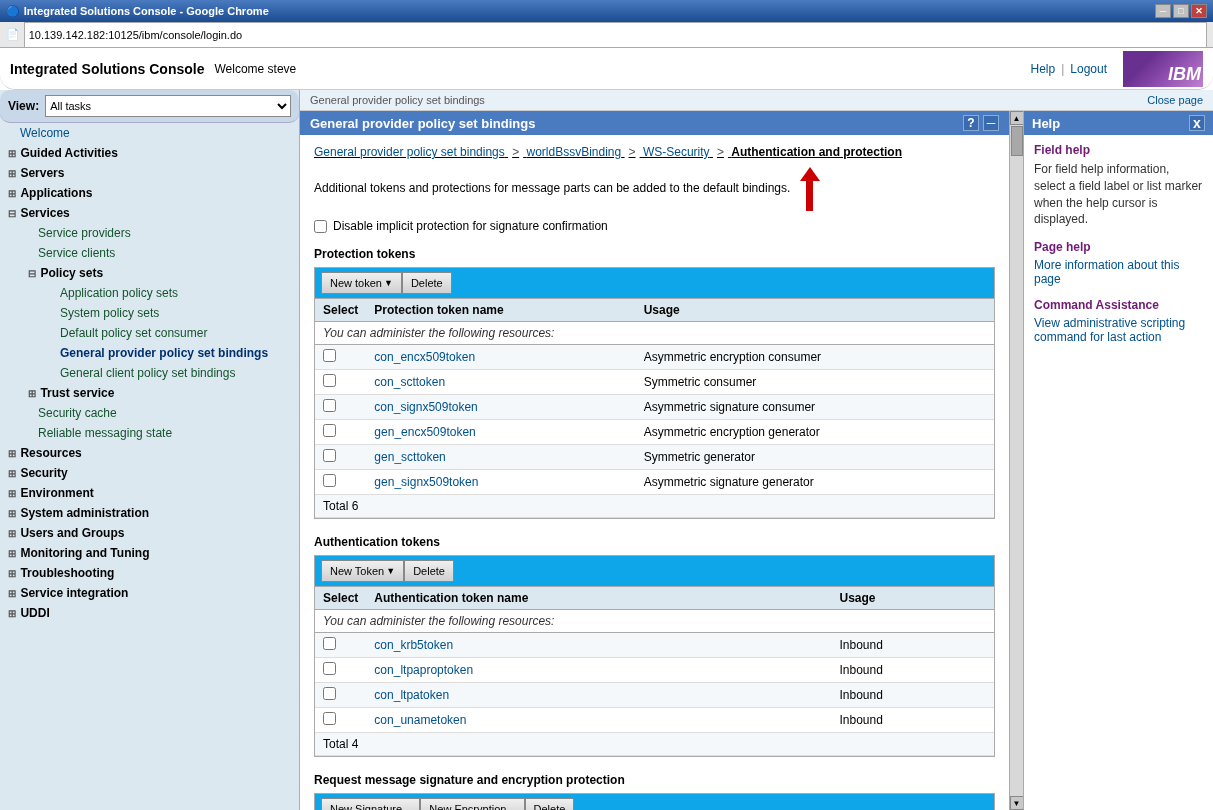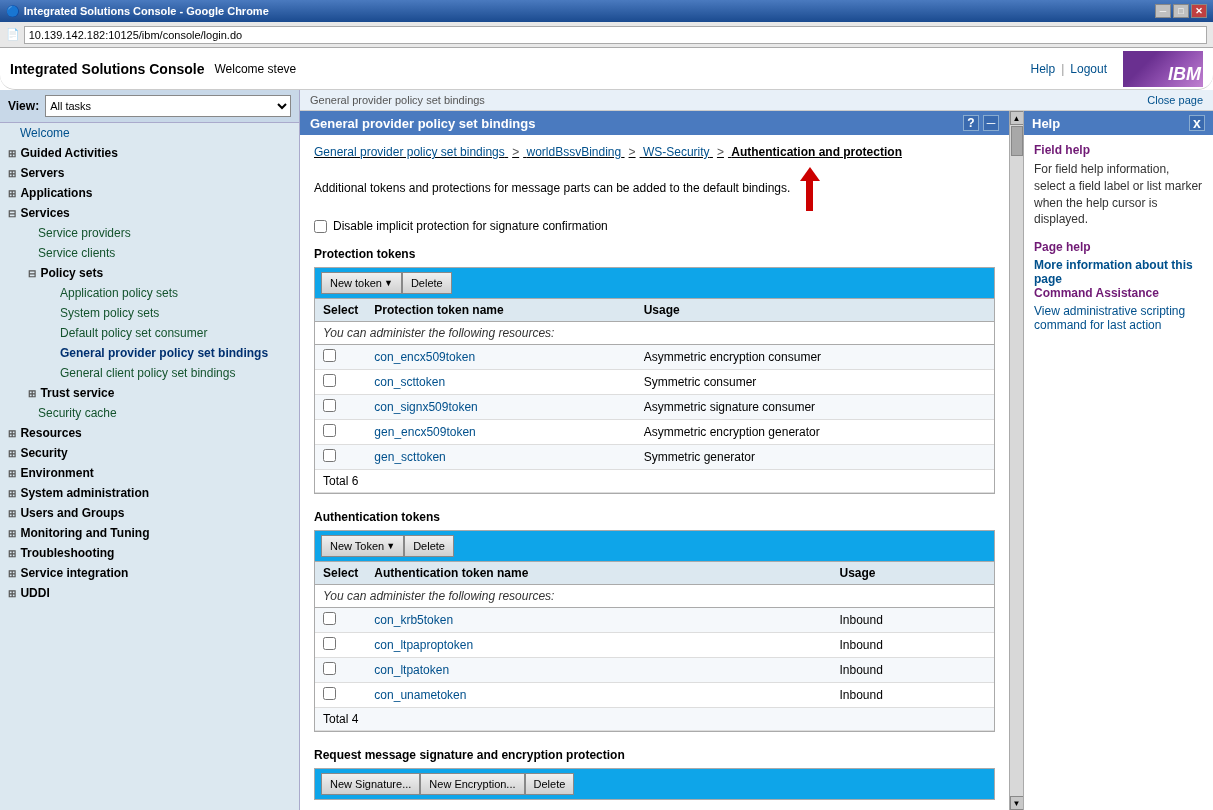--- a/index.html
+++ b/index.html
@@ -27,21 +27,21 @@
       background: #e8e8e8;
       height: 26px;
       display: flex;
       align-items: center;
       padding: 0 6px;
       border-bottom: 1px solid #aaa;
       font-size: 11px;
     }
     #addressbar .addr-icon { margin-right: 4px; color: #555; }
     #addressbar input {
-      flex: 1; border: 1px solid #aaa; height: 18px; padding: 0 4px;
+      flex: 1; border: 1px solid #aaa; height: 26px; padding: 0 4px;
       font-size: 11px; background: white;
     }
 
     
     #appheader {
       background: white;
       height: 42px;
       display: flex;
       align-items: center;
       padding: 0 10px;
@@ -73,20 +73,21 @@
       overflow-y: auto;
       flex-shrink: 0;
     }
     #sidebar .view-bar {
       background: #c8d8e8;
       padding: 5px 8px;
       display: flex;
       align-items: center;
       gap: 6px;
       border-bottom: 1px solid #aac;
+      border-radius: 10px;
     }
     #sidebar .view-bar label { font-weight: bold; font-size: 12px; }
     #sidebar .view-bar select {
       flex: 1; height: 22px; font-size: 11px; border: 1px solid #888;
       background: white;
     }
     .nav-item {
       padding: 3px 8px 3px 12px;
       font-size: 12px;
       cursor: pointer;
@@ -346,20 +347,21 @@
         <div class="nav-item">System policy sets</div>
         <div class="nav-item">Default policy set consumer</div>
         <div class="nav-item" style="font-weight:bold;color:#003070;">General provider policy set bindings</div>
         <div class="nav-item">General client policy set bindings</div>
       </div>
       <div class="nav-group nav-sub" style="padding-left:8px;">
         <span class="expand-icon">⊞</span>
         <span>Trust service</span>
       </div>
       <div class="nav-item">Security cache</div>
+      <div class="nav-item">Reliable messaging state</div>
     </div>
 
     <div class="nav-group">
       <span class="expand-icon">⊞</span>
       <span>Resources</span>
     </div>
     <div class="nav-group">
       <span class="expand-icon">⊞</span>
       <span>Security</span>
     </div>
@@ -480,20 +482,25 @@
                 <tr>
                   <td><input type="checkbox" style=""></td>
                   <td><a>gen_encx509token</a></td>
                   <td>Asymmetric encryption generator</td>
                 </tr>
                 <tr>
                   <td><input type="checkbox" style=""></td>
                   <td><a>gen_scttoken</a></td>
                   <td>Symmetric generator</td>
                 </tr>
+                <tr>
+                  <td><input type="checkbox" style=""></td>
+                  <td><a>gen_signx509token</a></td>
+                  <td>Asymmetric signature generator</td>
+                </tr>
                 <tr class="total-row">
                   <td colspan="3">Total 6</td>
                 </tr>
               </tbody>
             </table>
           </div>
 
           <div class="section-title">Authentication tokens</div>
 
           <div class="data-table-container">
@@ -576,21 +583,21 @@
       <div id="help-panel">
         <div class="help-title-bar">
           <span>Help</span>
           <div class="close-btn">x</div>
         </div>
         <div class="help-body">
           <div class="help-section-title">Field help</div>
           <div class="help-section-desc">For field help information, select a field label or list marker when the help cursor is displayed.</div>
 
           <div class="help-section-title">Page help</div>
-          <div style="font-weight:bold;">
+          <div style="margin-bottom:12px;">
             <a class="help-link">More information about this page</a>
           </div>
 
           <div class="help-section-title">Command Assistance</div>
           <div>
             <a class="help-link">View administrative scripting command for last action</a>
           </div>
         </div>
       </div>
 

